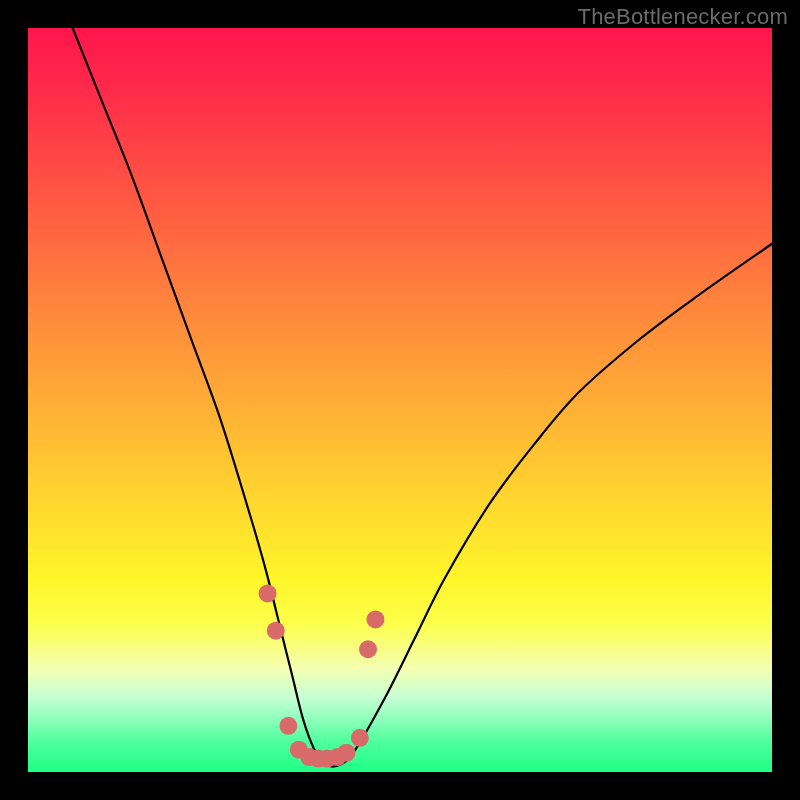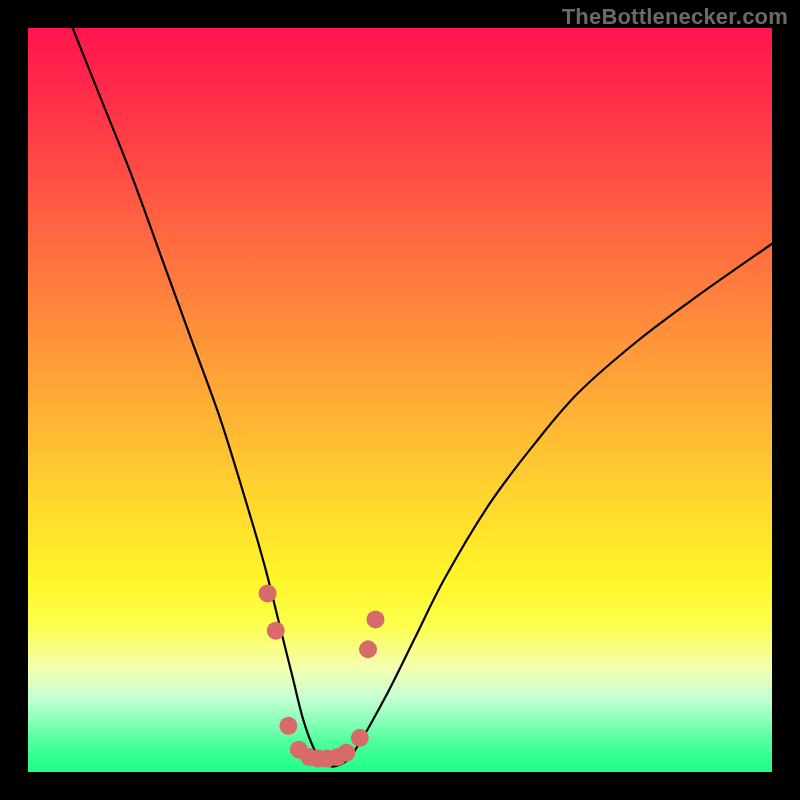--- a/index.html
+++ b/index.html
@@ -40,21 +40,21 @@
       #4dff9d 96%,
       #1eff86 100%
     );
   }
   .watermark {
     position: absolute;
     top: 4px;
     right: 12px;
     color: #6a6a6a;
     font-size: 22px;
-    font-weight: 700;
+    font-weight: 400;
     letter-spacing: 0.2px;
     user-select: none;
   }
   svg.curve {
     position: absolute;
     left: 0;
     top: 0;
     width: 744px;
     height: 744px;
     overflow: visible;

